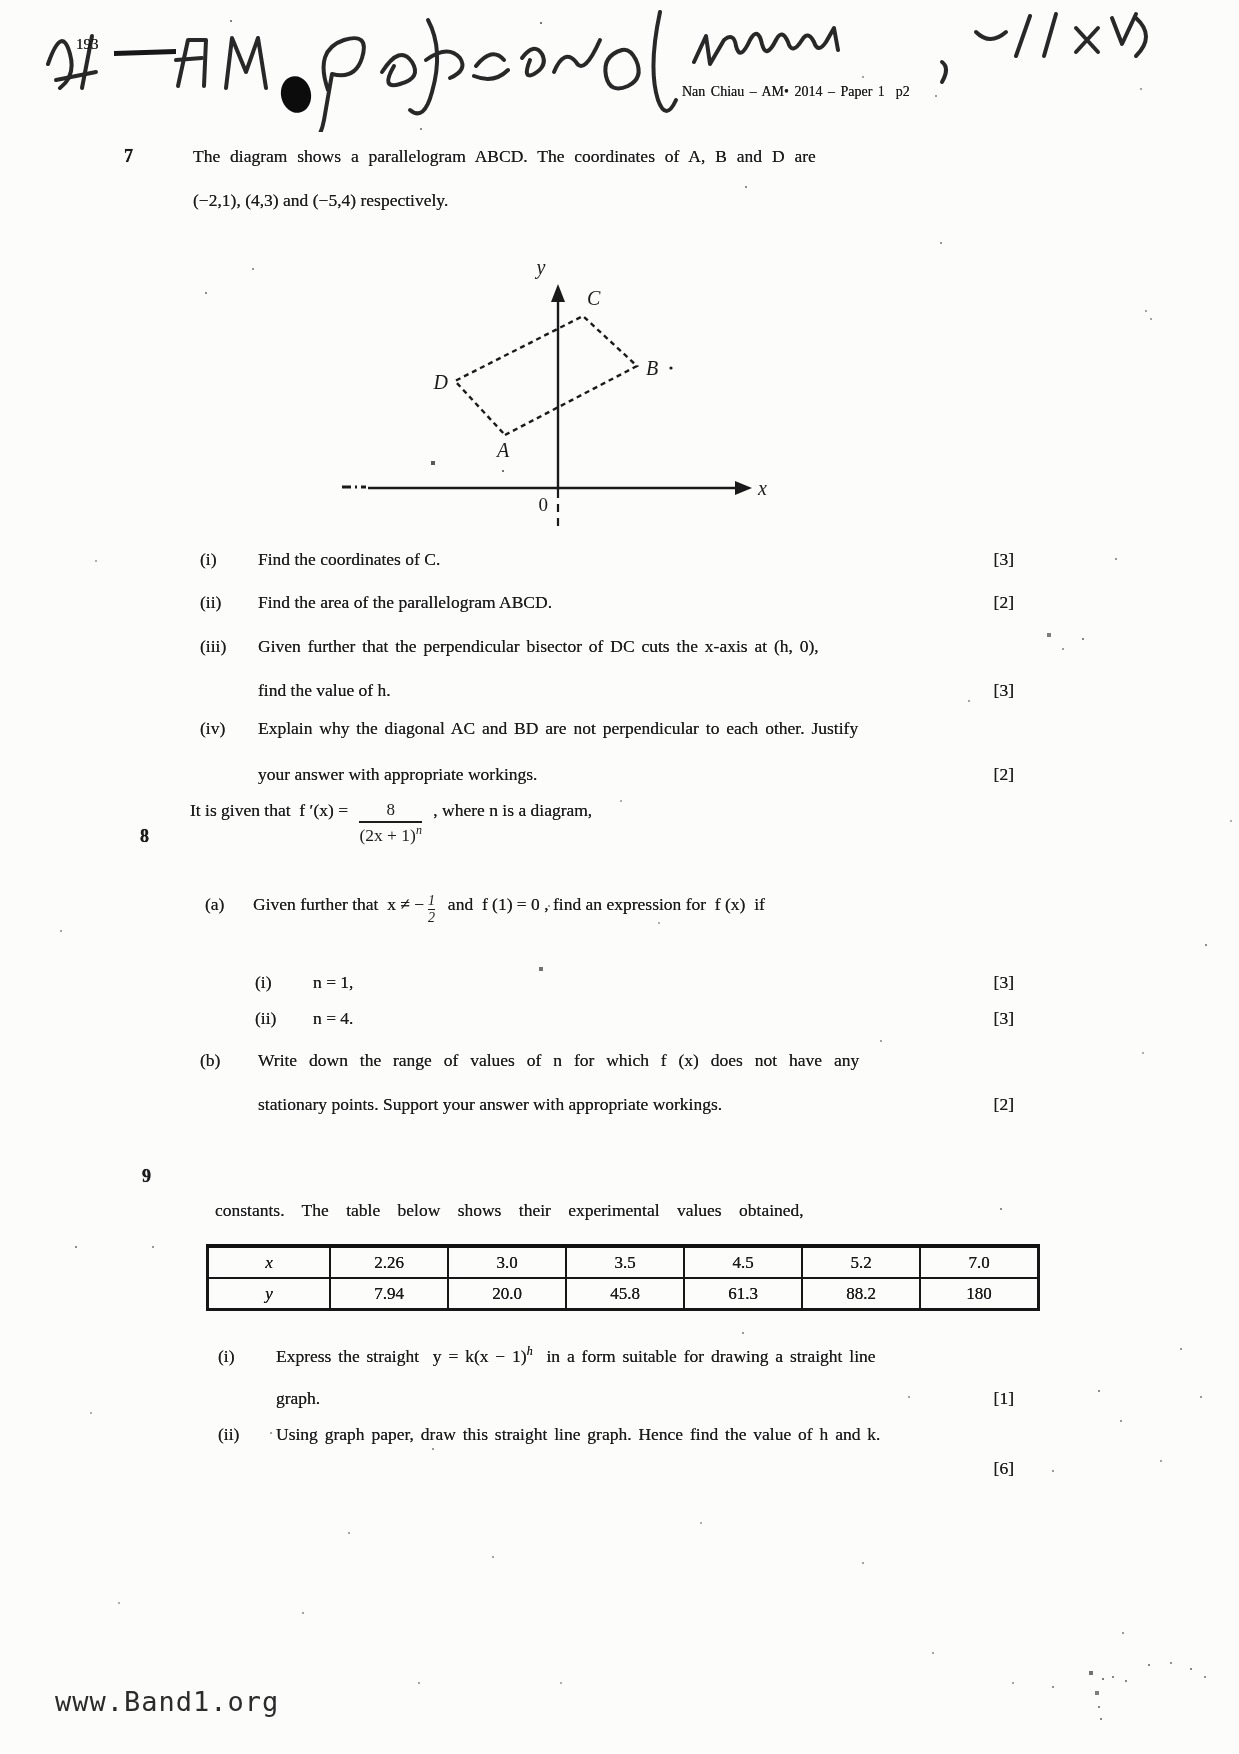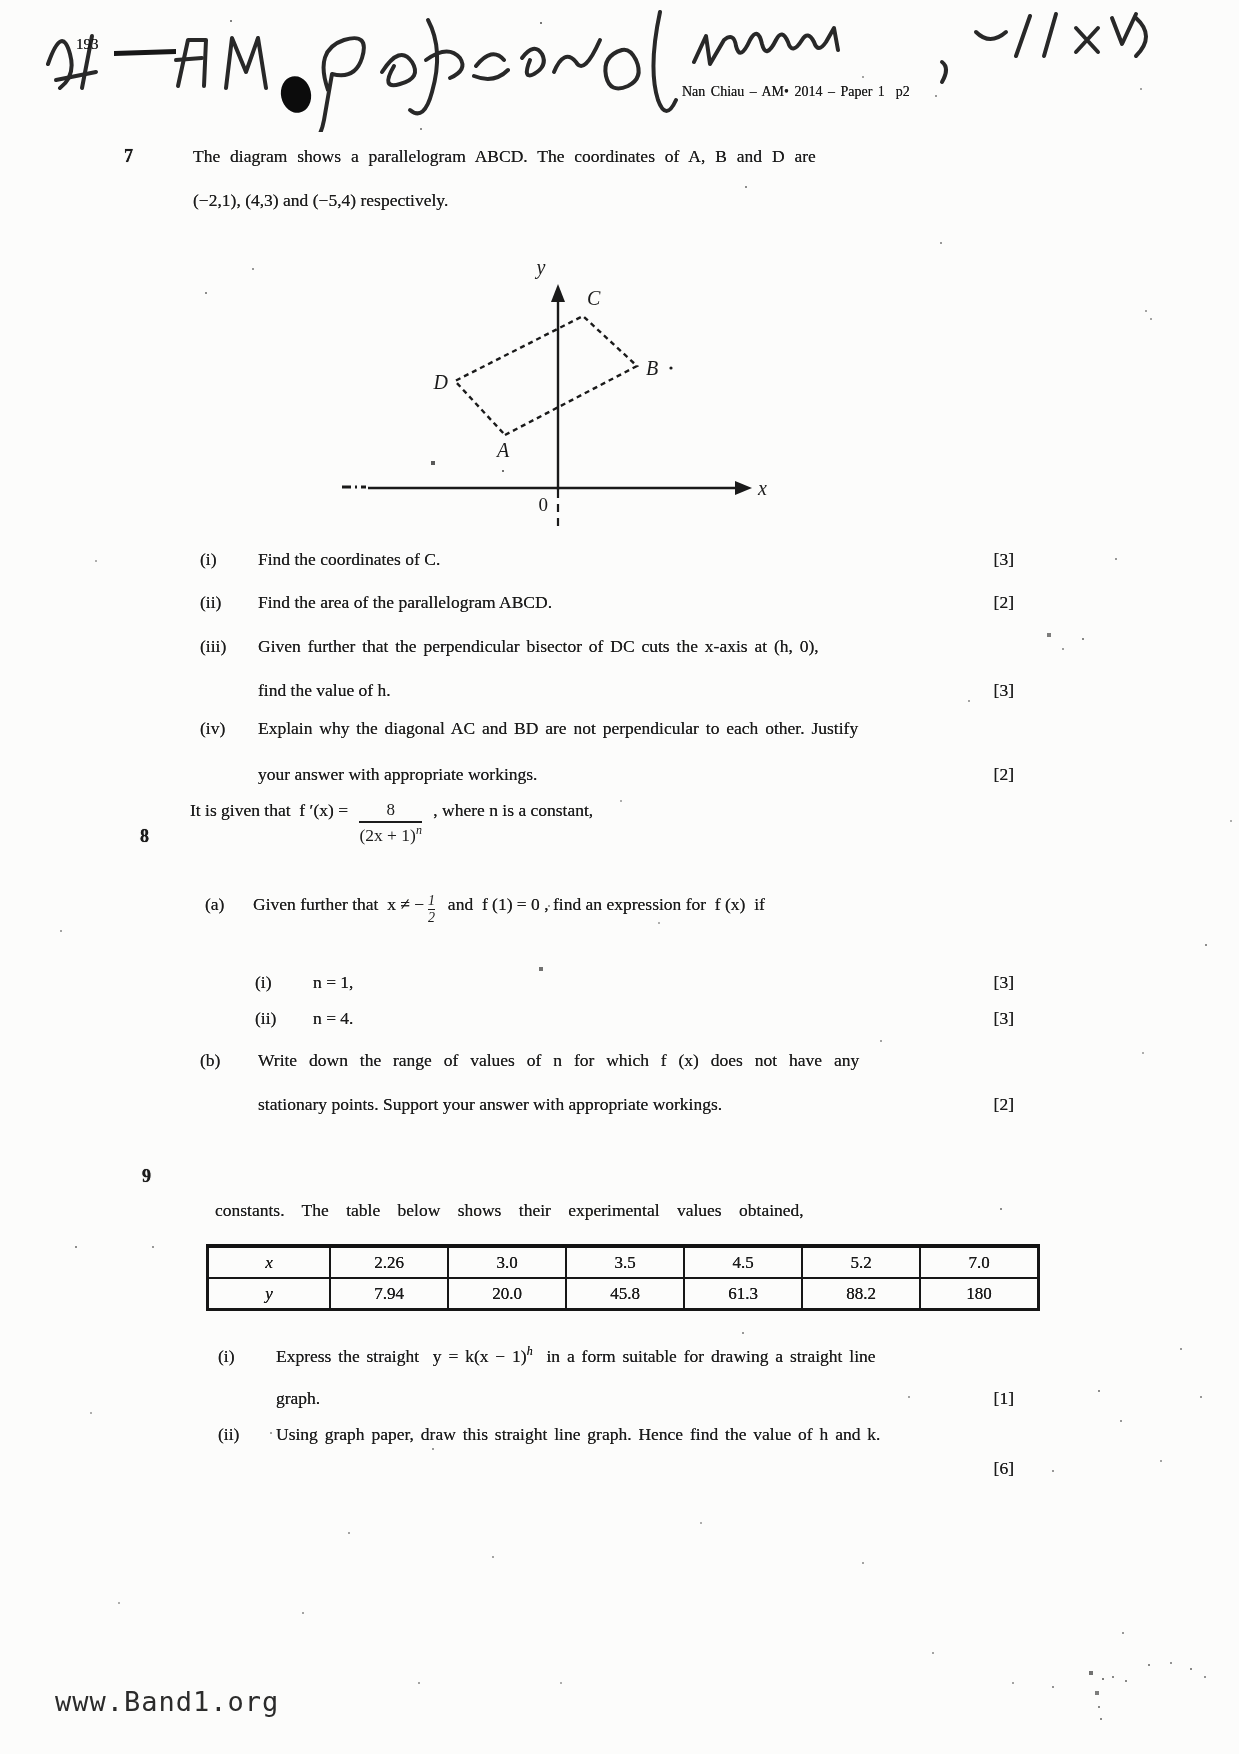--- a/index.html
+++ b/index.html
@@ -128,21 +128,21 @@
 
   <div class="abs t qnum" style="left:140px;top:826px">8</div>
   <div class="frow" style="left:190px;top:800px;height:66px">
     <span class="t">It is given that  </span>
     <span class="t it">f ′(x) = </span>
     <span class="bigfrac">
       <span class="fn">8</span>
       <span class="fb"></span>
       <span class="fd"><span>(2x + 1)</span><sup class="e">n</sup></span>
     </span>
-    <span class="t"> , where n is a constant,</span>
+    <span class="t"> , where n is a diagram,</span>
   </div>
 
   <div class="frow" style="left:205px;top:894px;height:56px">
     <span class="t" style="width:48px">(a)</span>
     <span class="t">Given further that  </span>
     <span class="t it">x ≠ −</span>
     <span class="halffrac">
       <span class="fn">1</span>
       <span class="fb"></span>
       <span class="fd">2</span>

